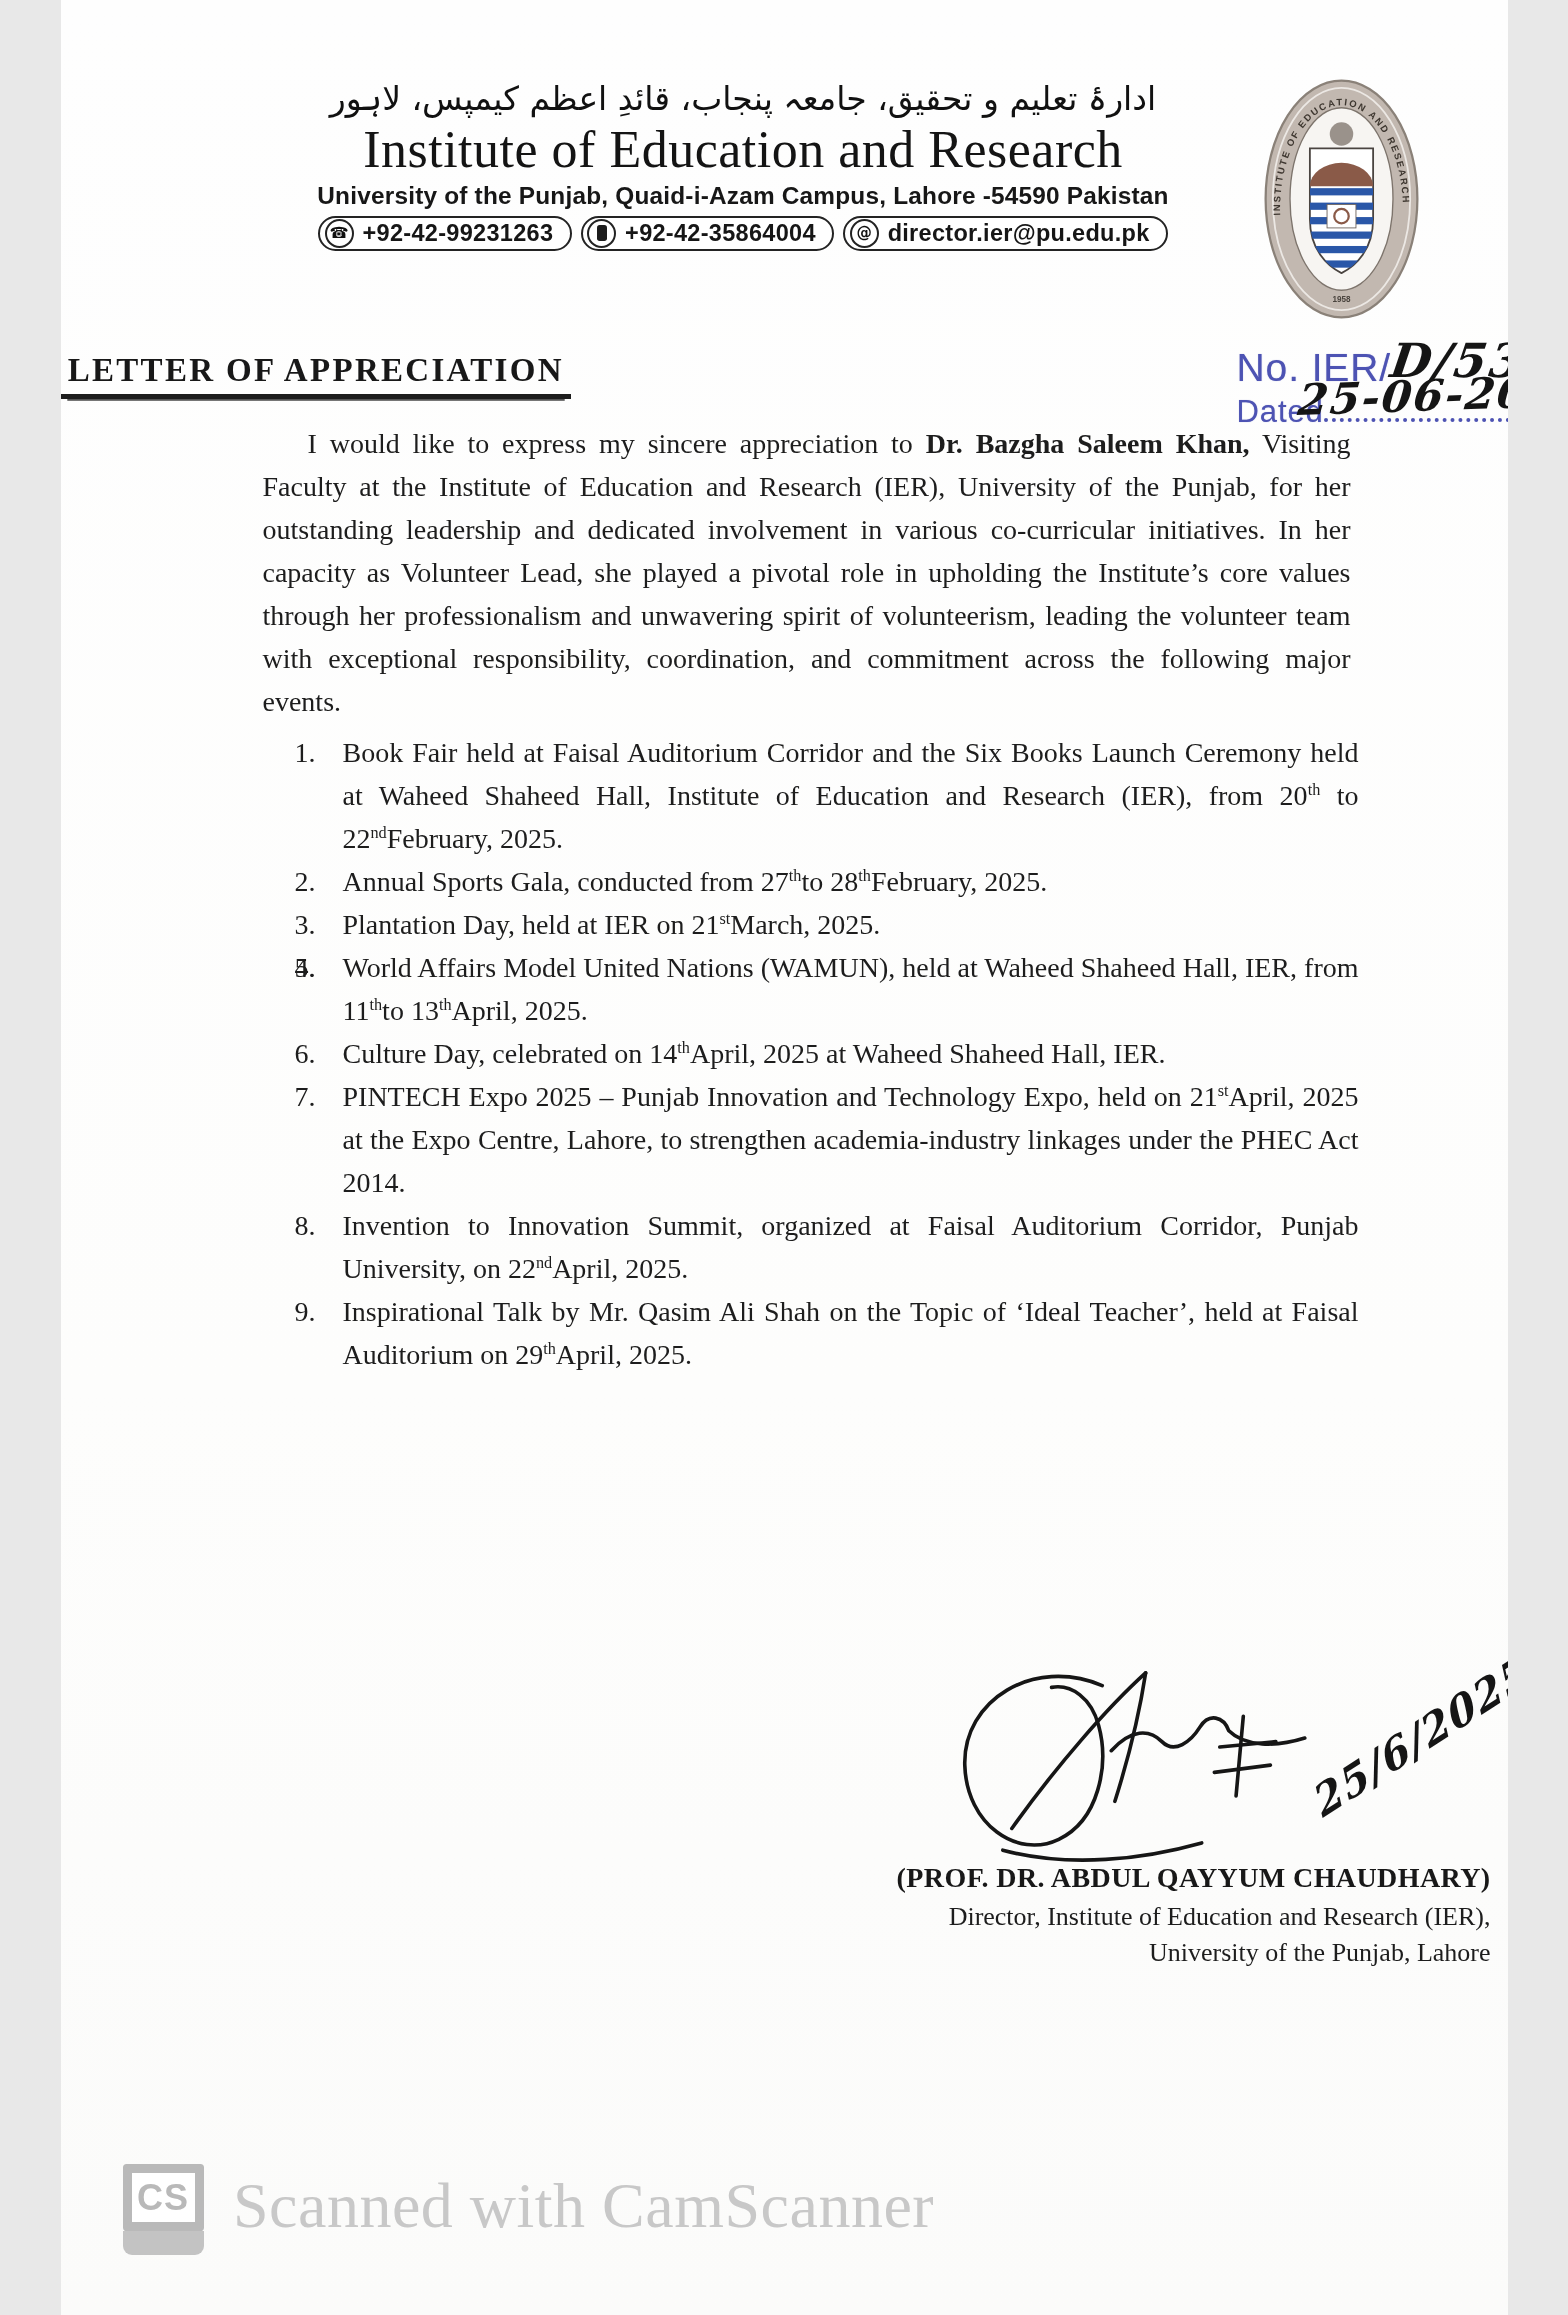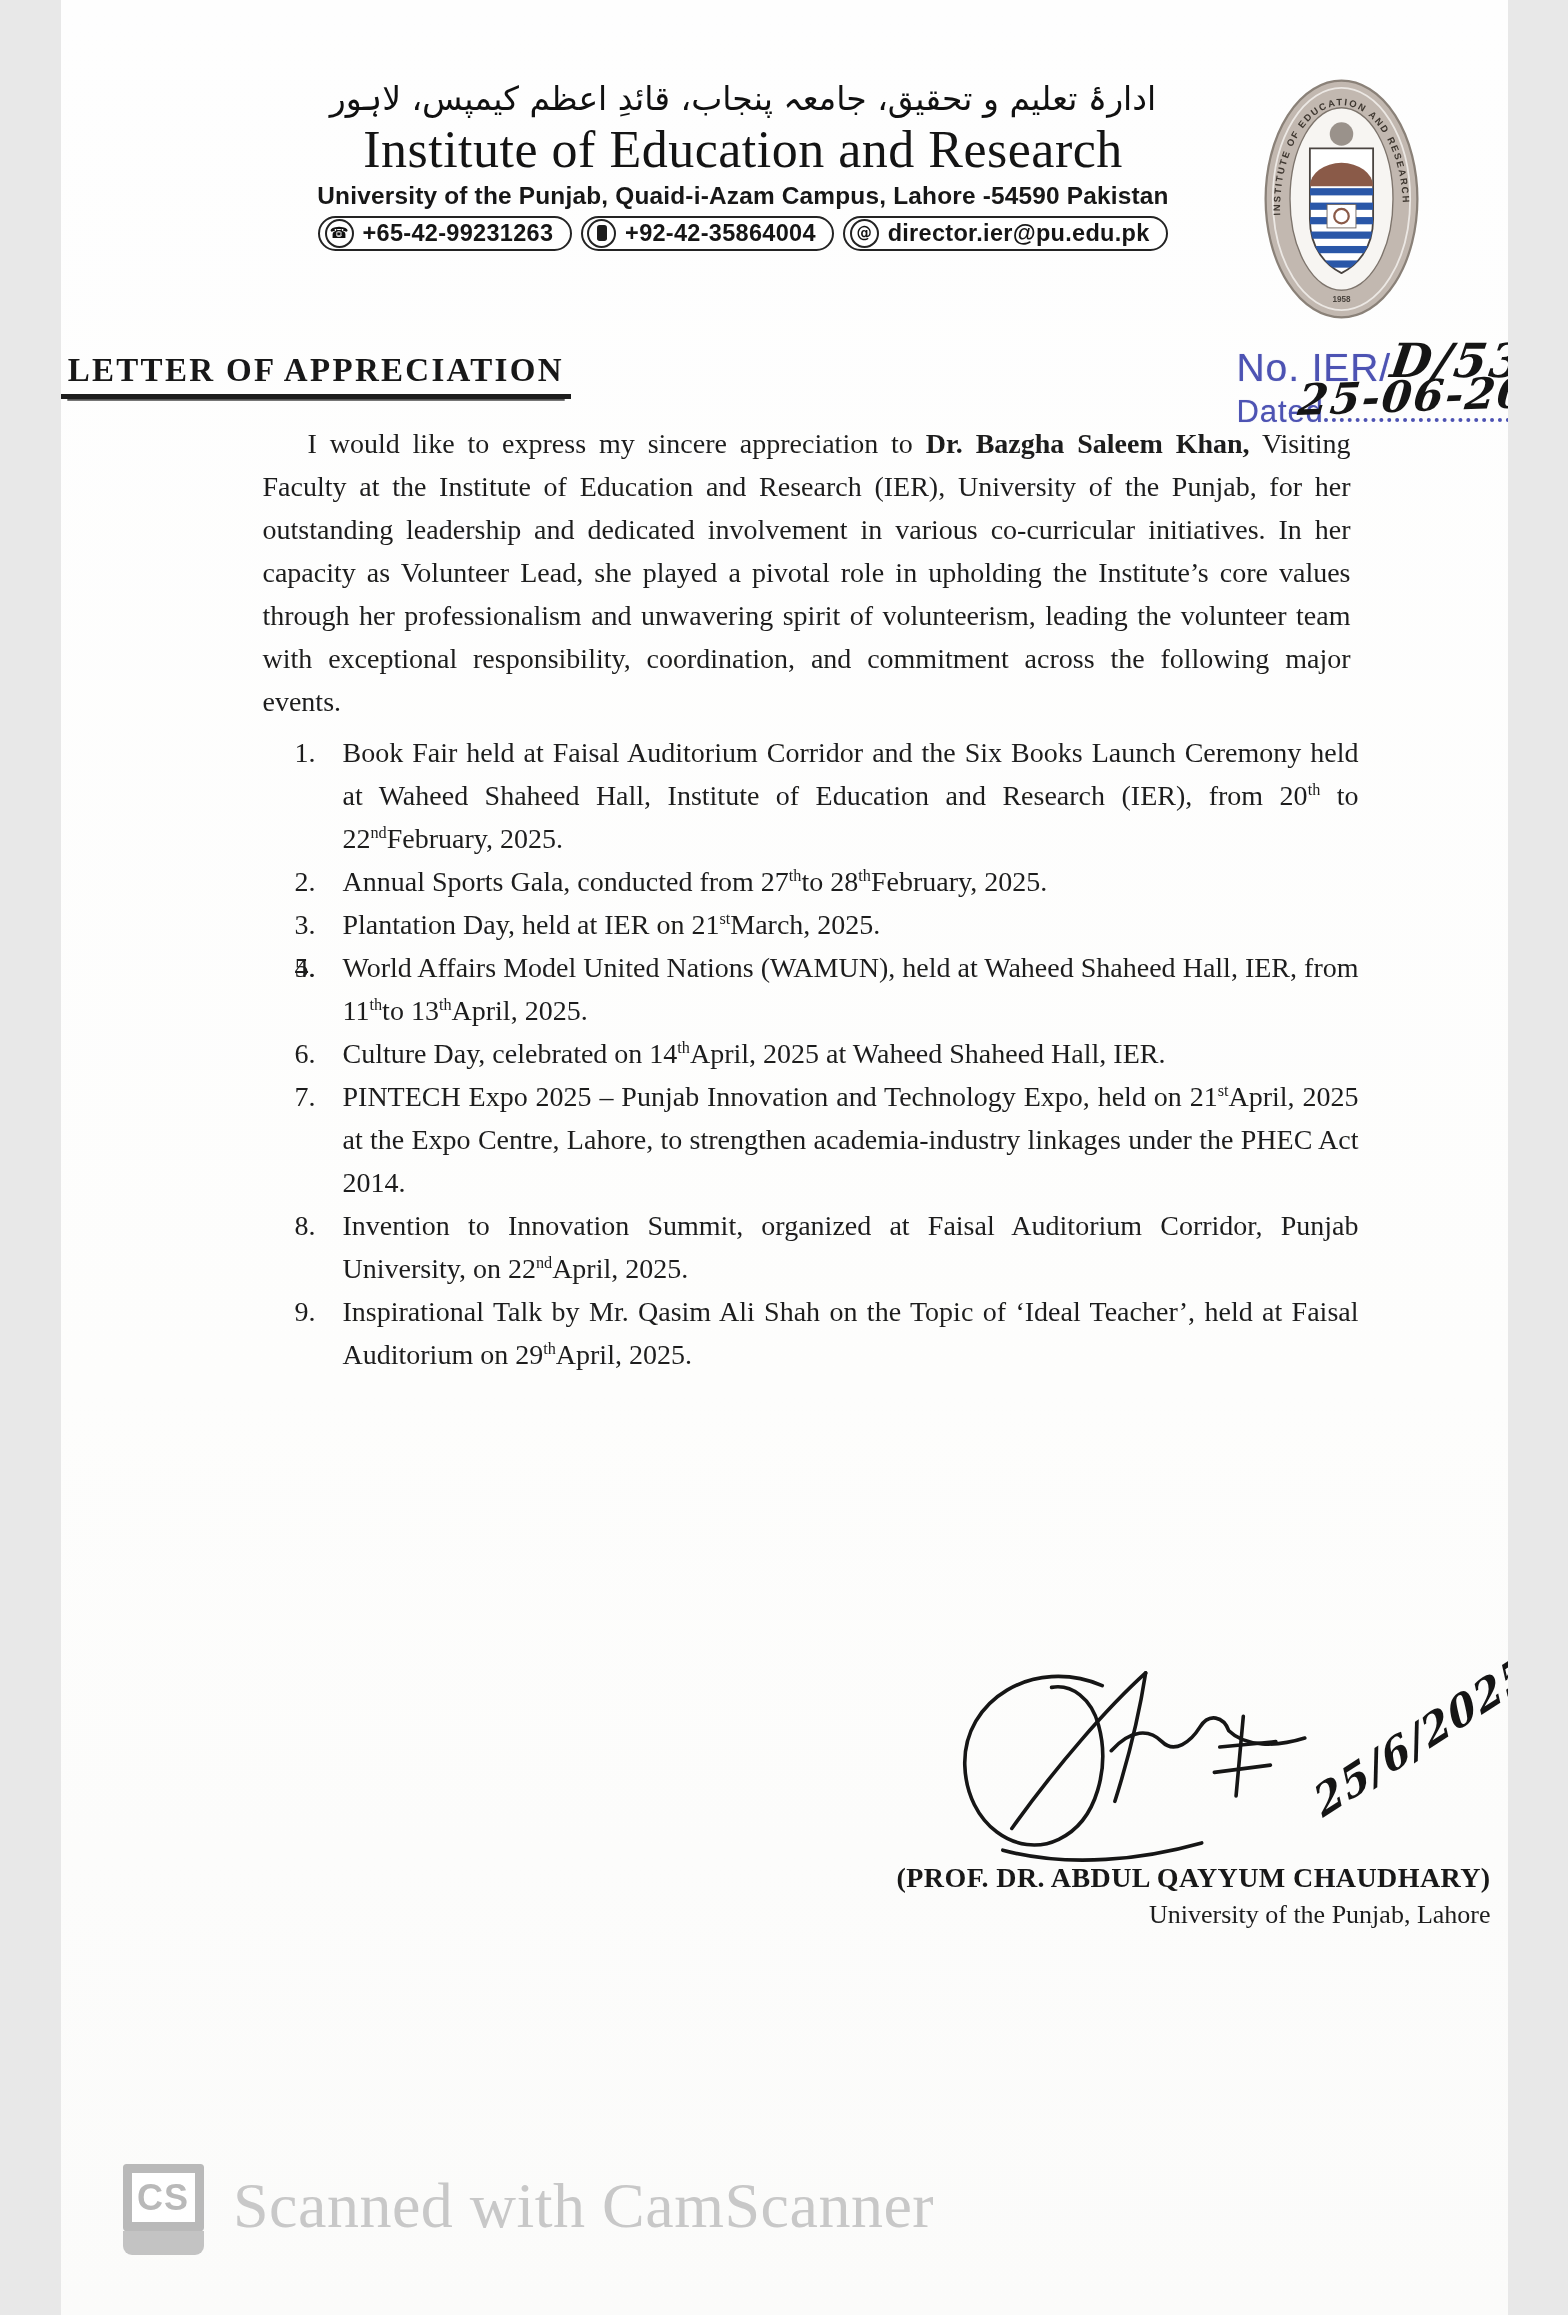--- a/index.html
+++ b/index.html
@@ -69,21 +69,21 @@
 
 <div class="page">
 
   <div class="header-inner">
     <div class="urdu-line">ادارۂ تعلیم و تحقیق، جامعہ پنجاب، قائدِ اعظم کیمپس، لاہور</div>
     <div class="institute-name">Institute of Education and Research</div>
     <div class="university-line">University of the Punjab, Quaid-i-Azam Campus, Lahore -54590 Pakistan</div>
     <div class="contact-bar">
         <span class="pill">
           <span class="pill-icon">☎</span>
-          <span class="pill-value">+65-42-99231263</span>
+          <span class="pill-value">+92-42-99231263</span>
         </span>
         <span class="pill">
           <span class="pill-icon">
             <span class="mobile-shape"></span>
           </span>
           <span class="pill-value">+92-42-35864004</span>
         </span>
         <span class="pill">
           <span class="pill-icon">@</span>
           <span class="pill-value">director.ier@pu.edu.pk</span>
@@ -162,20 +162,21 @@
       <path d="M352,62 L344,150"></path>
       <path d="M326,96 L388,90"></path>
       <path d="M320,124 L382,116"></path>
       <path d="M86,210 C160,230 242,220 306,202"></path>
     </g>
   </svg>
   <div class="handwriting sig-date">25/6/2025</div>
 
   <div class="sig-block">
     <div class="sig-name">(PROF. DR. ABDUL QAYYUM CHAUDHARY)</div>
+    <div class="sig-role1">Director, Institute of Education and Research (IER),</div>
     <div class="sig-role2">University of the Punjab, Lahore</div>
   </div>
 
   <div class="watermark">
     <div class="cs-logo">
       <div class="cs-box">
           <span>CS</span>
         </div>
       <div class="cs-flap"></div>
     </div>

